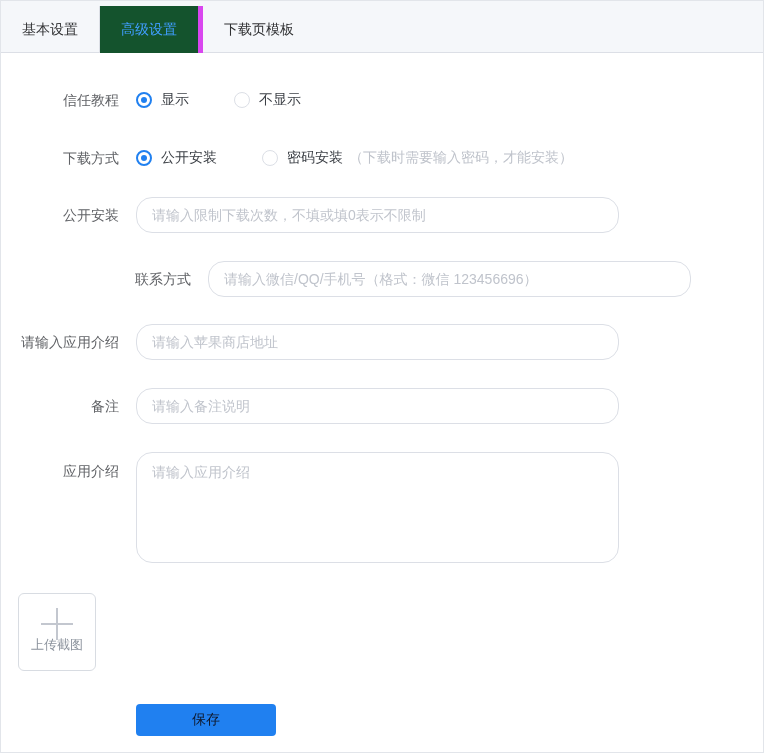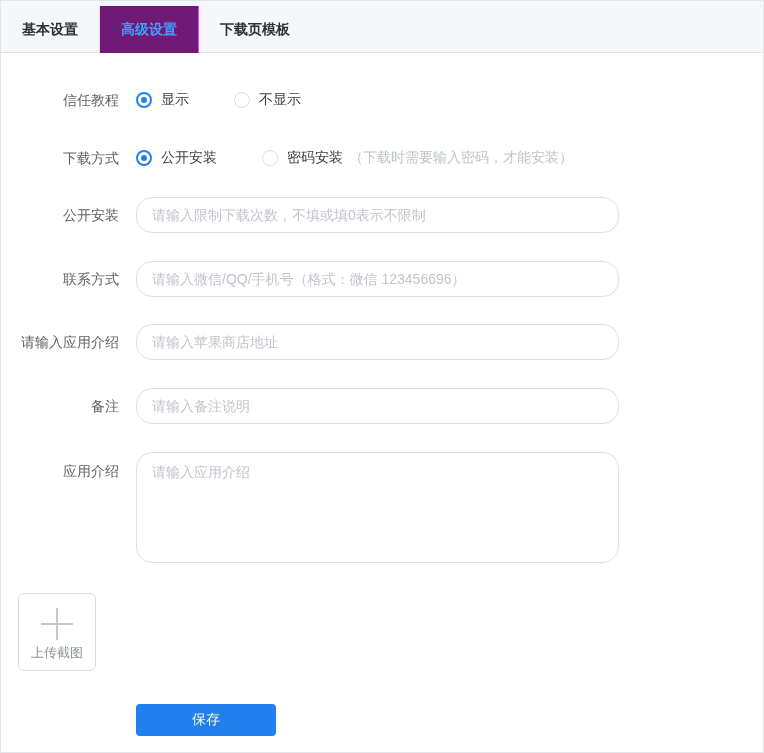--- a/index.html
+++ b/index.html
@@ -17,37 +17,36 @@
     overflow: hidden;
   }
   
   .tab-bar {
     background: #f5f7fa;
     border-bottom: 1px solid #dcdfe6;
     display: flex;
     align-items: flex-end;
     height: 52px;
     padding-top: 6px;
-    font-weight: bold;
   }
   .tab {
     padding: 0 21px;
     height: 46px;
     line-height: 46px;
     color: #303133;
     cursor: pointer;
     white-space: nowrap;
   }
   .tab.active {
-    background: #701a75;
+    background: #14532d;
     color: #409eff;
     margin-bottom: -1px;
     height: 47px;
     border-left: 1px solid #dcdfe6;
-    border-right: 1px solid #d946ef;
+    border-right: 5px solid #d946ef;
   }
   
   .content { padding-top: 37px; }
   .form-row {
     display: flex;
     align-items: center;
   }
   .form-row .label {
     width: 118px;
     text-align: right;
@@ -56,21 +55,21 @@
     line-height: 20px;
   }
   .form-row .control {
     margin-left: 17px;
     display: flex;
     align-items: center;
   }
   .row-radio1 { margin-bottom: 38px; }
   .row-radio2 { margin-bottom: 29px; }
   .row-input  { margin-bottom: 28px; }
-  .row-input5 { margin-bottom: 27px; }
+  .row-input5 { margin-bottom: 27px; justify-content: center; }
   .row-textarea { margin-bottom: 30px; align-items: flex-start; }
   .row-textarea .label { padding-top: 9px; }
   .row-upload { margin-bottom: 33px; align-items: flex-start; }
   .row-upload .label { padding-top: 10px; }
   
   .radio-option { display: flex; align-items: center; margin-right: 45px; cursor: pointer; }
   .radio-option:last-child { margin-right: 0; }
   .radio {
     width: 16px; height: 16px;
     border-radius: 50%;
@@ -115,21 +114,21 @@
   
   .upload-box {
     width: 78px; height: 78px;
     border: 1px solid #d8dce2;
     border-radius: 6px;
     background: #fff;
     display: flex;
     flex-direction: column;
     align-items: center;
     justify-content: flex-end;
-    padding-bottom: 8px;
+    padding-bottom: 16px;
     cursor: pointer;
     position: relative;
   }
   .plus-icon {
     position: absolute;
     top: 14px; left: 50%;
     margin-left: -16px;
     width: 32px; height: 32px;
   }
   .plus-icon::before, .plus-icon::after {
@@ -139,21 +138,21 @@
   }
   .plus-icon::before { left: 0; top: 15px; width: 32px; height: 2px; }
   .plus-icon::after  { left: 15px; top: 0; width: 2px; height: 32px; }
   .upload-text { font-size: 13px; color: #8c939d; }
   
   .save-row { margin-left: 135px; }
   .save-btn {
     width: 140px;
     height: 32px;
     background: #2080f0;
-    color: #fef9c3;
+    color: #0f172a;
     border: none;
     border-radius: 4px;
     font-size: 14px;
     font-family: "Liberation Sans", "DejaVu Sans", sans-serif;
     cursor: pointer;
   }
 </style>
 </head>
 <body>
 

